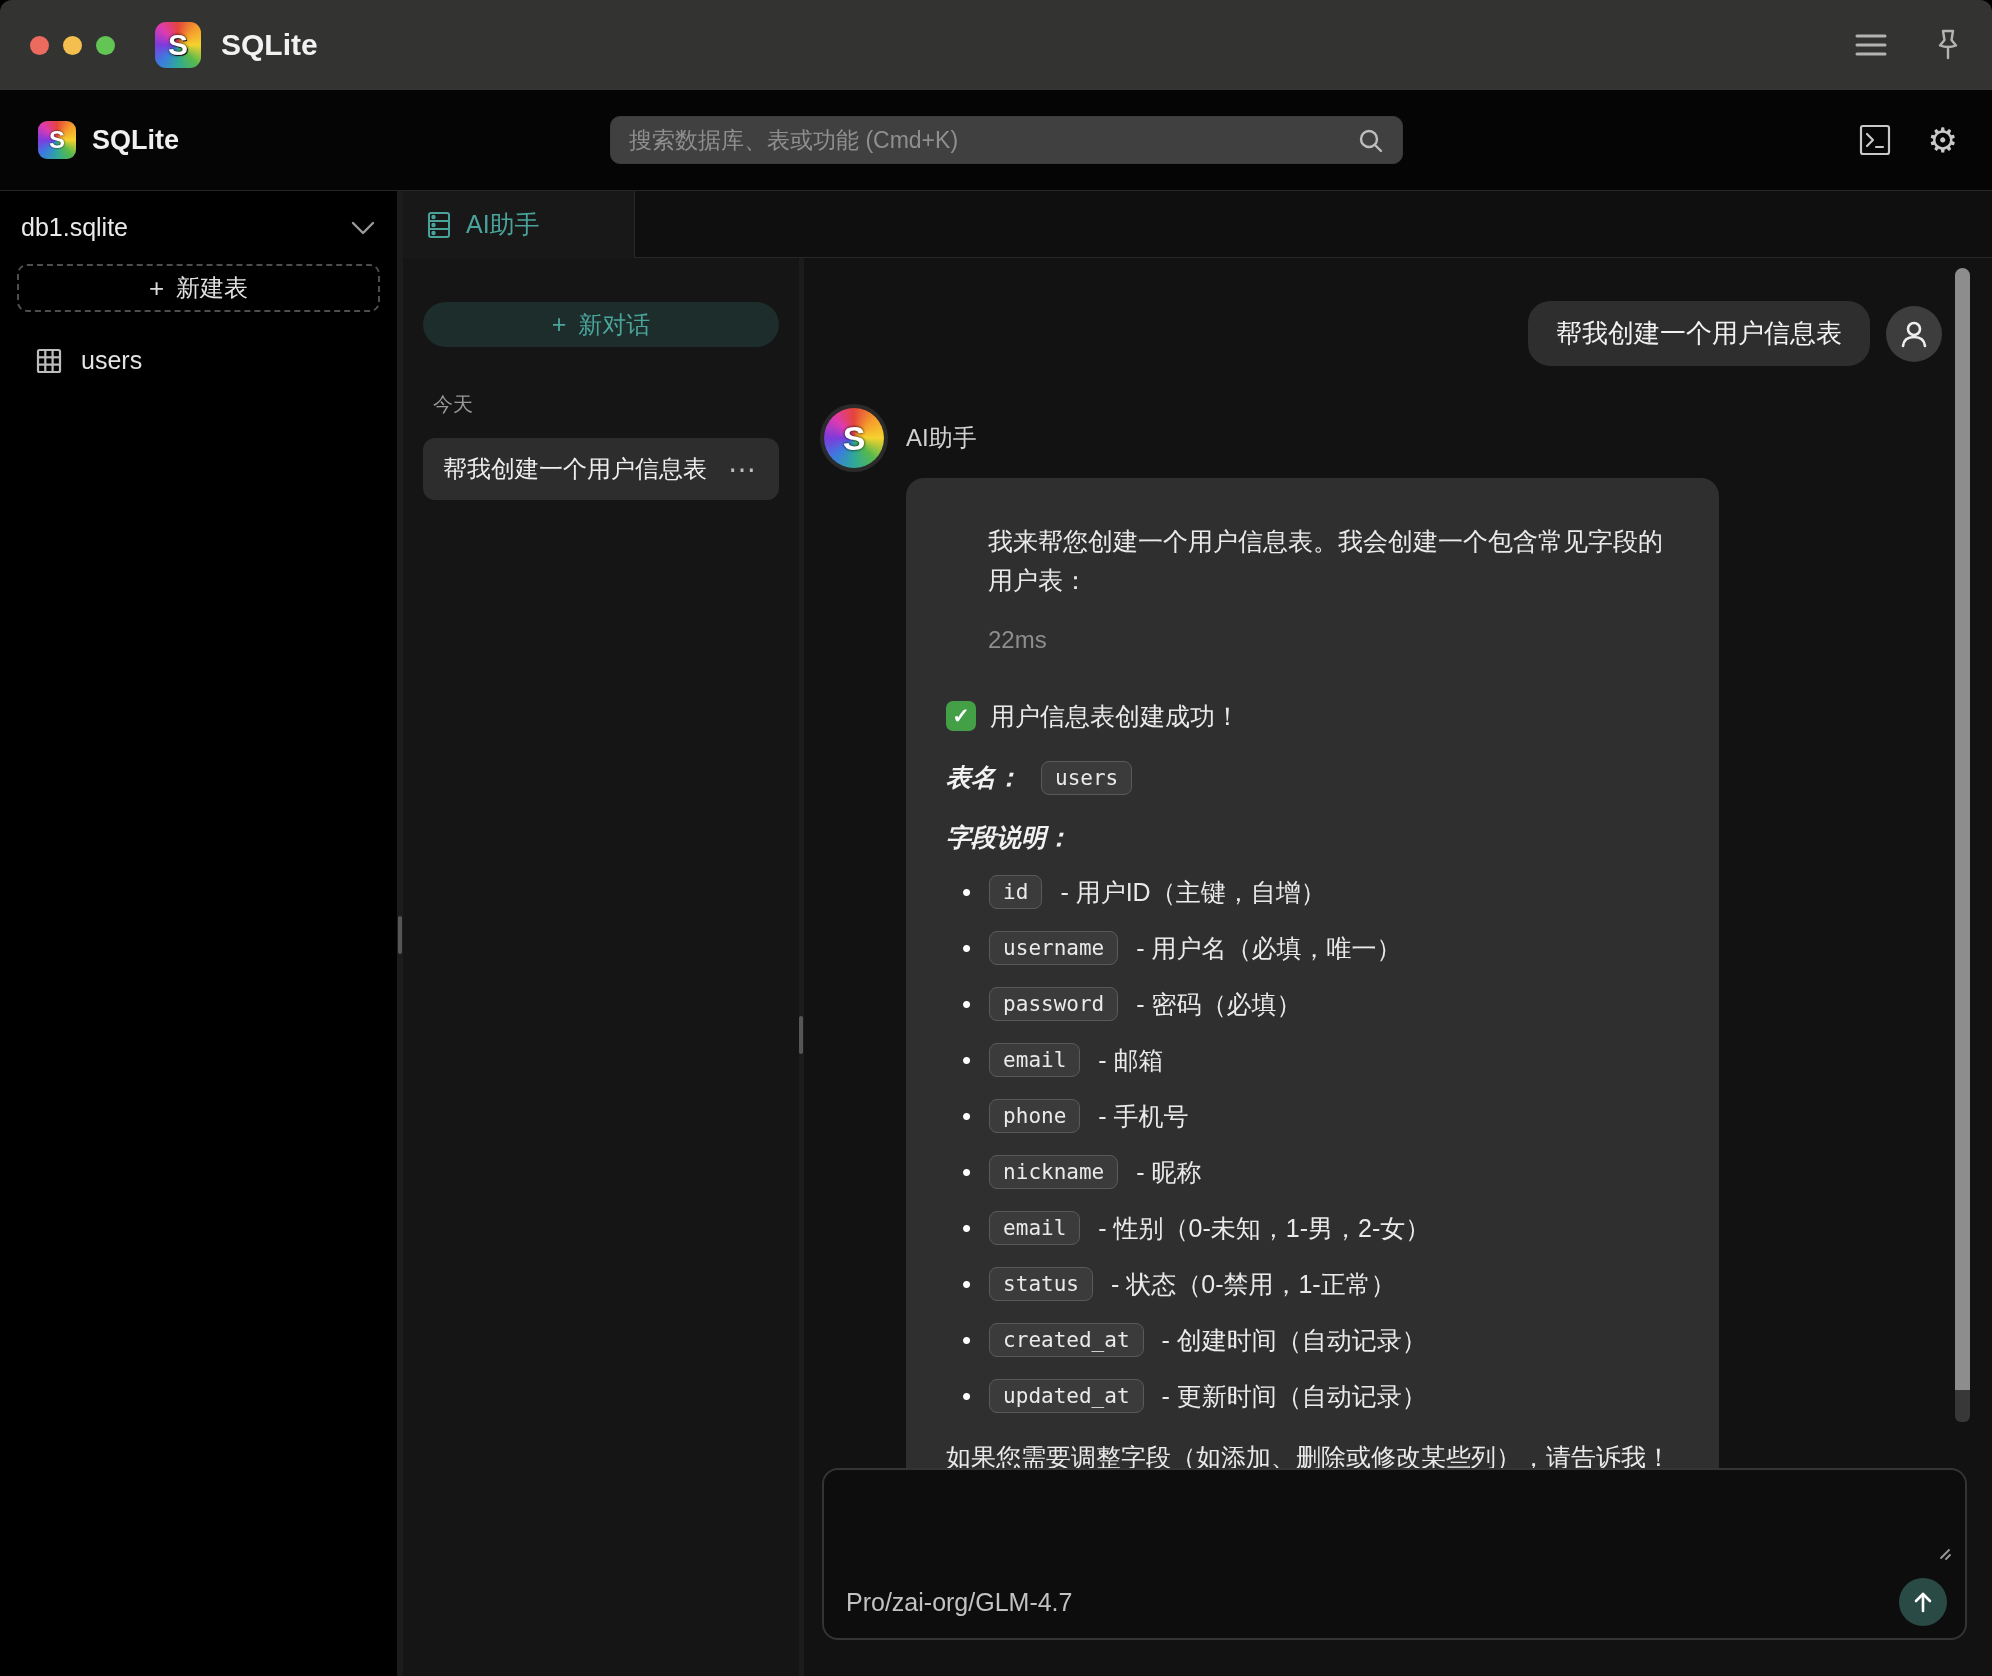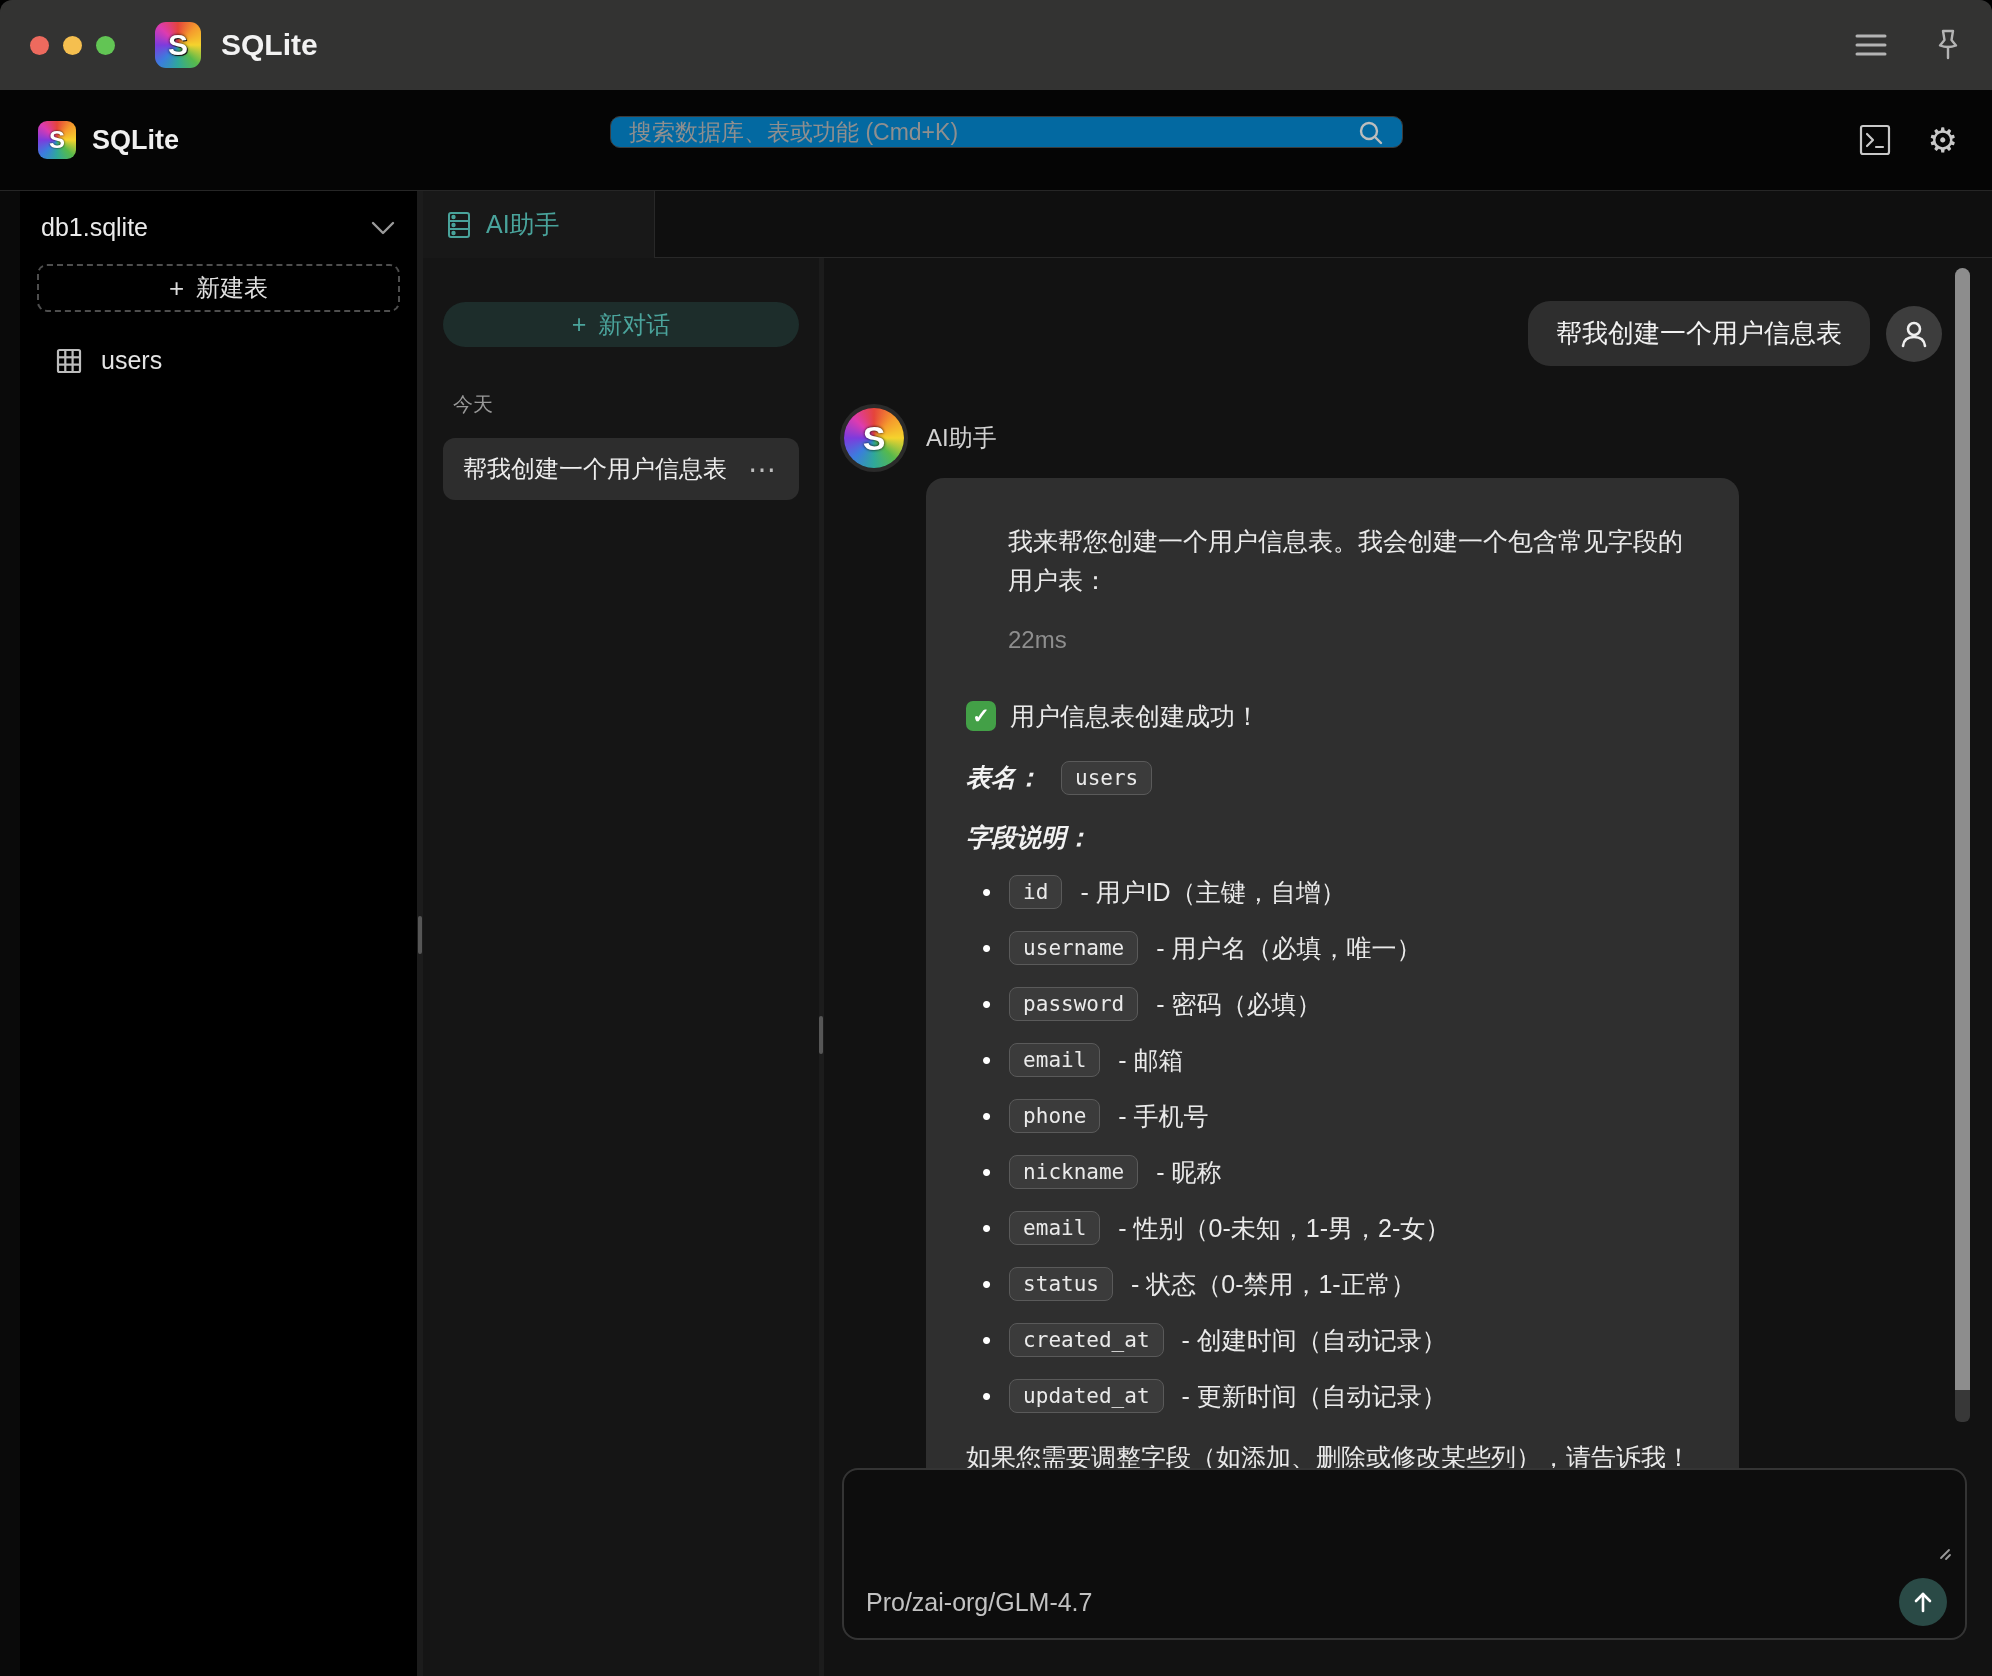--- a/index.html
+++ b/index.html
@@ -21,29 +21,29 @@
   .titlebar-spacer { flex:1; }
   .tb-icon { color:#b4b4b4; margin-left:46px; display:flex; align-items:center; }
 
   
   .header { height:100px; background:#050505; position:relative; display:flex; align-items:center; }
   .brand-logo { width:38px; height:38px; border-radius:9px; margin-left:38px; margin-right:16px;
     background:conic-gradient(#e5443b,#f59b2d,#f5d32d,#57b94c,#2fa89a,#3b7ddd,#7d3bdd,#dd3bb0,#e5443b);
     display:flex; align-items:center; justify-content:center; }
   .brand-logo span { color:#fff; font-weight:bold; font-size:24px; text-shadow:0 0 2px #000; }
   .brand-title { font-size:27px; font-weight:700; color:#f0f0f0; }
-  .search-box { position:absolute; left:610px; top:26px; width:793px; height:32px; background:#0369a1;
+  .search-box { position:absolute; left:610px; top:26px; width:793px; height:48px; background:#404040;
     border:1px solid #3c3c3c; border-radius:10px; display:flex; align-items:center; padding:0 18px; }
   .search-box input { flex:1; background:transparent; border:none; outline:none; color:#e8e8e8; font-size:23px; font-family:"Liberation Sans",sans-serif; }
   .search-box input::placeholder { color:#8f8f8f; }
   .header-actions { position:absolute; right:34px; display:flex; align-items:center; gap:36px; }
   .gear { font-size:34px; color:#c8c8c8; line-height:1; }
 
   
-  .main { position:absolute; top:190px; left:0; right:0; bottom:0; border-top:1px solid #262626; display:flex;padding-left:20px; }
+  .main { position:absolute; top:190px; left:0; right:0; bottom:0; border-top:1px solid #262626; display:flex; }
 
   .sidebar { width:397px; background:#000; padding:0 17px; }
   .db-row { display:flex; align-items:center; margin-top:22px; padding:0 4px; cursor:pointer; }
   .db-name { flex:1; font-size:25px; font-weight:500; color:#eaeaea; }
   .new-table-btn { margin-top:22px; height:48px; border:2px dashed #4e4e4e; border-radius:10px;
     display:flex; align-items:center; justify-content:center; gap:12px; color:#e0e0e0; font-size:24px; cursor:pointer; }
   .plus-glyph { font-size:26px; color:#dcdcdc; }
   .table-item { margin-top:34px; display:flex; align-items:center; gap:18px; padding-left:18px; font-size:25px; color:#e4e4e4; cursor:pointer; }
 
   .v-divider { width:6px; background:#1c1c1c; position:relative; }

